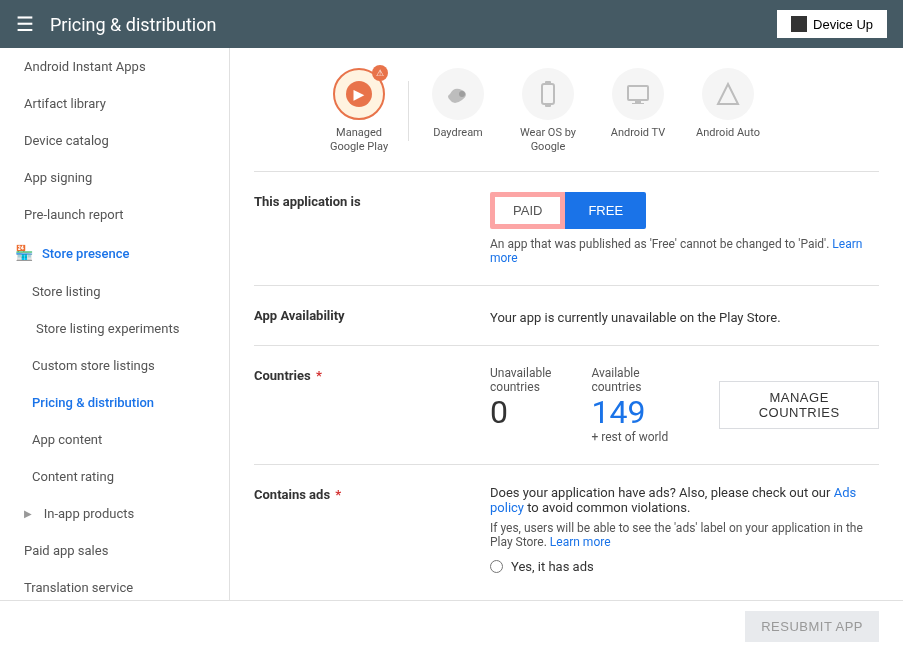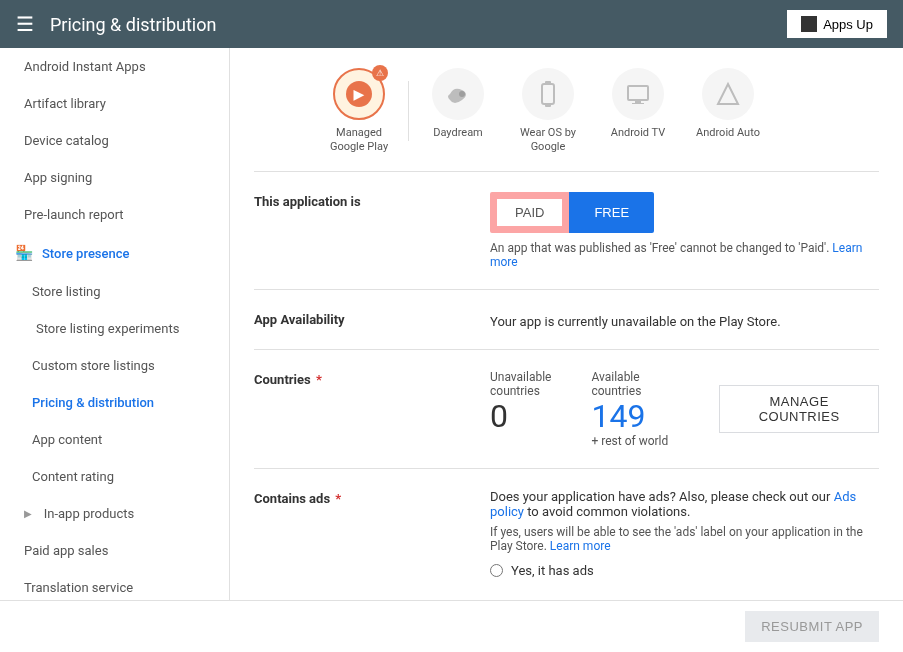--- a/index.html
+++ b/index.html
@@ -107,21 +107,21 @@
       color: #333;
       padding-top: 2px;
     }
     .section-label .required { color: #d32f2f; margin-left: 2px; }
     .section-content { flex: 1; }
 
     
     .paid-free-row { display: flex; gap: 0; }
     .toggle-btn {
       padding: 6px 18px;
-      border: 7px solid #fca5a5;
+      border: 5px solid #fca5a5;
       cursor: pointer;
       font-size: 13px;
       background: #fff;
       color: #555;
     }
     .toggle-btn.active {
       background: #1a73e8;
       color: #fff;
       border-color: #1a73e8;
     }
@@ -193,21 +193,21 @@
     .sidebar-section-icon { font-size: 15px; }
   </style>
 </head>
 <body>
 
 <div class="topbar">
   <span class="topbar-menu-icon">☰</span>
   <span class="topbar-title">Pricing &amp; distribution</span>
   <button class="topbar-apply-btn">
     <div class="btn-icon-box"></div>
-    <span>Apps Up</span>
+    <span>Device Up</span>
   </button>
 </div>
 
 <div class="layout">
 
   <nav class="sidebar">
     <div class="sidebar-item">
       <span>Android Instant Apps</span>
     </div>
     <div class="sidebar-item">

